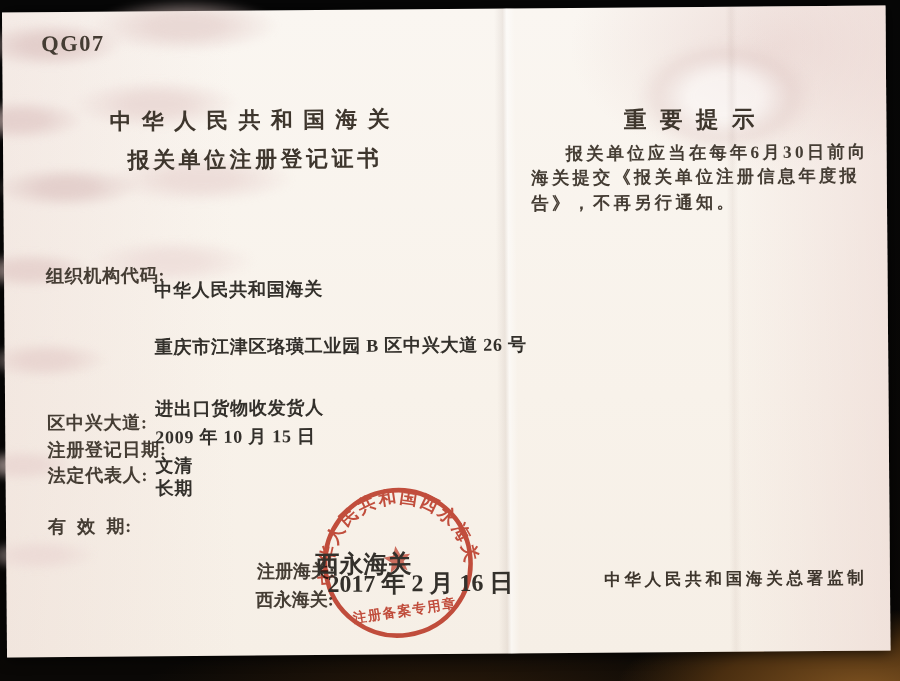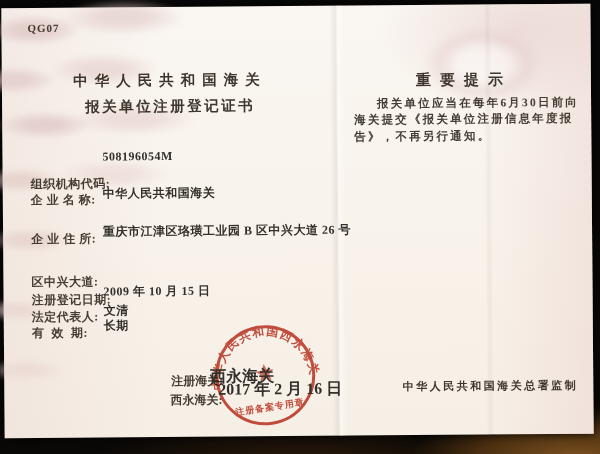--- a/index.html
+++ b/index.html
@@ -54,21 +54,21 @@
     position:absolute; top:0; left:328px; width:14px; height:100%; pointer-events:none;
     background:linear-gradient(90deg, rgba(120,95,85,0) 0%, rgba(120,95,85,0.10) 40%, rgba(255,255,255,0.5) 60%, rgba(120,95,85,0) 100%);
   }
   .fold-right {
     position:absolute; top:0; left:482px; width:8px; height:100%; pointer-events:none;
     background:linear-gradient(90deg, rgba(120,95,85,0) 0%, rgba(140,110,100,0.08) 50%, rgba(120,95,85,0) 100%);
   }
 
   .abs { position:absolute; white-space:nowrap; }
 
-  .form-code { left:26px; top:14px; font-size:11px; font-weight:bold; letter-spacing:1px; color:#443c33; }
+  .form-code { left:26px; top:14px; font-size:15px; font-weight:bold; letter-spacing:1px; color:#443c33; }
 
   .title-wrap { left:0; top:64px; width:336px; text-align:center; }
   .title-1 { font-size:14.5px; font-weight:bold; letter-spacing:7px; color:#3e362d; }
   .title-2 { margin-top:7px; font-size:14.5px; font-weight:bold; letter-spacing:2.5px; color:#3e362d; }
   .label { position:absolute; left:28px; font-size:12px; font-weight:bold; color:#453d34; letter-spacing:0.5px; white-space:pre; }
   .value { position:absolute; left:100px; font-size:12px; font-weight:600; color:#33302b; letter-spacing:0.5px; white-space:pre; }
 
   .reg-label { position:absolute; font-size:12px; font-weight:bold; color:#453d34; white-space:pre; }
   .reg-value { position:absolute; font-size:16px; font-weight:700; color:#33302b; white-space:pre; z-index:3; }
 
@@ -96,39 +96,37 @@
     <div class="fold-main"></div>
     <div class="fold-right"></div>
 
     <div class="abs form-code">QG07</div>
 
     <div class="abs title-wrap">
       <div class="title-1">中华人民共和国海关</div>
       <div class="title-2">报关单位注册登记证书</div>
     </div>
 
-    <span class="value" style="top:142px">508196054M</span>
 
     <span class="label" style="top:168px">组织机构代码:</span>
 
-    <span class="label" style="top:184px">企 业 名 称:</span>
     <span class="value" style="top:178px">中华人民共和国海关</span>
 
-    <span class="label" style="top:223px">企 业 住 所:</span>
     <span class="value" style="top:216px">重庆市江津区珞璜工业园 B 区中兴大道 26 号</span>
 
     <span class="label" style="top:266px">区中兴大道:</span>
+    <span class="value" style="top:257px">进出口货物收发货人</span>
 
     <span class="label" style="top:284px">注册登记日期:</span>
     <span class="value" style="top:276px">2009 年 10 月 15 日</span>
 
     <span class="label" style="top:301px">法定代表人:</span>
     <span class="value" style="top:295px">文清</span>
 
-    <span class="label" style="top:317px">有  效  期:</span>
+    <span class="label" style="top:335px">有  效  期:</span>
     <span class="value" style="top:310px">长期</span>
 
     <span class="reg-label" style="left:167px; top:366px">注册海关:</span>
     <span class="reg-value" style="left:206px; top:360px">西永海关</span>
 
     <span class="reg-label" style="left:166px; top:385px">西永海关:</span>
     <span class="reg-value" style="left:214px; top:373px">2017 年 2 月 16 日</span>
 
     <svg class="seal" viewBox="0 0 120 120">
       <circle cx="60" cy="60" r="51" fill="none" stroke="#c03a28" stroke-width="3.2"></circle>

